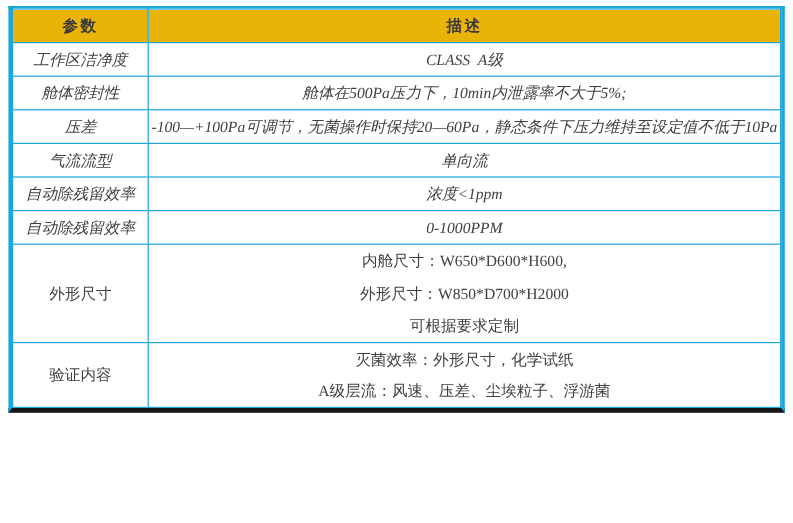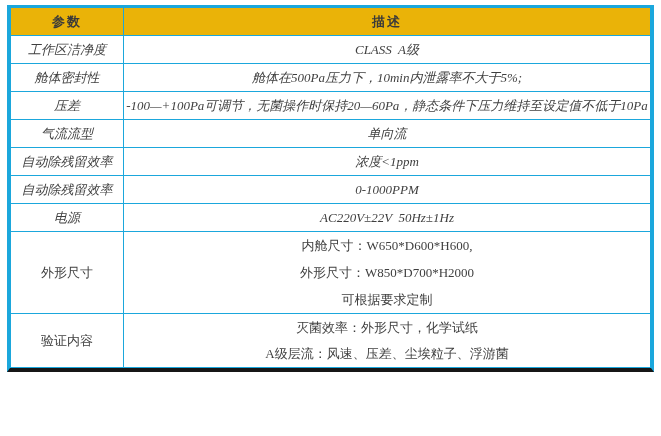--- a/index.html
+++ b/index.html
@@ -104,26 +104,20 @@
           <td>
               <div class="line">浓度&lt;1ppm</div>
             </td>
         </tr>
         <tr class="std">
           <td>自动除残留效率</td>
           <td>
               <div class="line">0-1000PPM</div>
             </td>
         </tr>
-        <tr class="std">
-          <td>电源</td>
-          <td>
-              <div class="line">AC220V±22V  50Hz±1Hz</div>
-            </td>
-        </tr>
         <tr>
           <td>外形尺寸</td>
           <td class="multi3">
             <div class="line">内舱尺寸：W650*D600*H600,</div>
             <div class="line">外形尺寸：W850*D700*H2000</div>
             <div class="line">可根据要求定制</div>
           </td>
         </tr>
         <tr>
           <td>验证内容</td>

